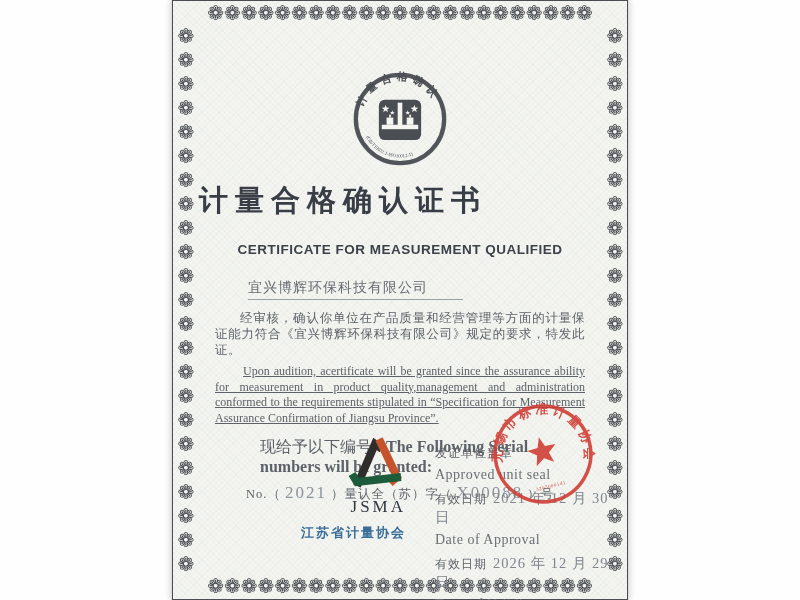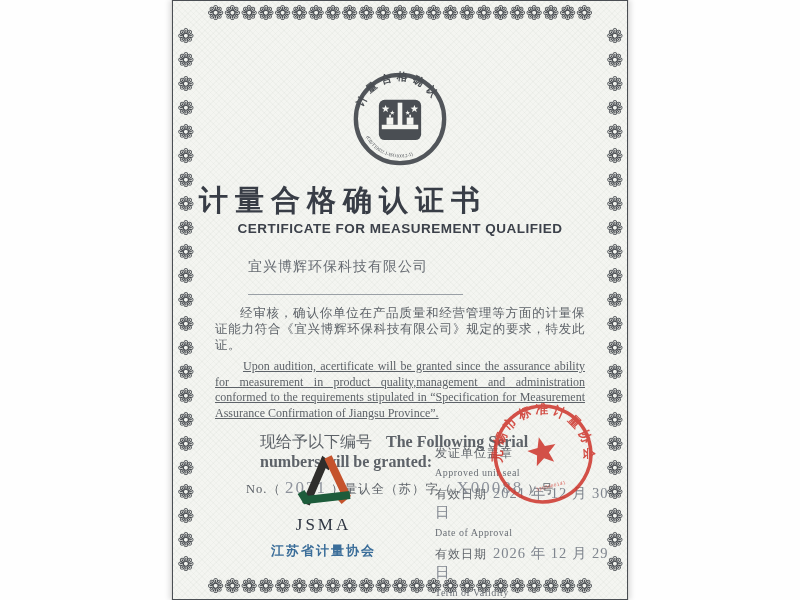--- a/index.html
+++ b/index.html
@@ -33,55 +33,55 @@
   
   .content { position:absolute; inset:26px; color:#565b62; }
   .emblem-wrap { text-align:center; margin-top:44px; }
   .title {
     margin-top:10px; text-align:left;
     font-family:"Liberation Sans", sans-serif;
     font-size:29px; font-weight:bold; letter-spacing:7px;
     color:#383d46; white-space:nowrap;
   }
   .subtitle {
-    margin-top:0; text-align:center;
+    margin-top:21px; text-align:center;
     font-family:"Liberation Sans", sans-serif;
     font-size:13.5px; font-weight:bold; letter-spacing:0.5px; color:#3c414a;
   }
   .company {
     margin:22px 14px 0 49px;
     font-size:14px; color:#666b72; letter-spacing:1px;
   }
-  .company span { display:inline-block; min-width:215px; border-bottom:1px solid #9aa0a6; padding-bottom:18px; }
+  .company span { display:inline-block; min-width:215px; border-bottom:1px solid #9aa0a6; padding-bottom:2px; }
   .para-zh {
     margin:10px 16px 0 16px; font-size:12.5px; line-height:16px;
     text-indent:2em; color:#5d6268; text-align:justify; letter-spacing:0.5px;
   }
   .para-en {
     margin:6px 16px 0 16px; font-size:12px; line-height:15.5px;
     text-indent:28px; color:#5d6268; text-align:justify;text-decoration:underline;
   }
   .serial-label { margin:11px 16px 0 61px; font-size:16px; color:#5d6268; }
   .serial-label .en { font-weight:bold; margin-left:14px; }
   .serial-line { margin:7px 16px 0 47px; font-size:12.5px; color:#5d6268; letter-spacing:1px; }
   .serial-line .stamp {
     font-family:"Liberation Serif", serif; font-size:17px; color:#8d929b;
     letter-spacing:2px; padding:0 4px;
   }
   
-  .bottom-left { position:absolute; left:68px; top:450px; width:165px; text-align:center; }
+  .bottom-left { position:absolute; left:68px; top:432px; width:165px; text-align:right; }
   .jsma-acronym {
     margin-top:2px; font-family:"Liberation Serif", serif;
     font-size:17px; letter-spacing:3px; color:#2f3642;
   }
   .jsma-name { margin-top:7px; font-size:13px; letter-spacing:2px; color:#3a6d99; font-weight:bold; }
   
   .bottom-right { position:absolute; left:262px; top:438px; width:175px; }
   .row-zh { font-size:12px; color:#5d6268; margin-top:6px; letter-spacing:1px; }
-  .row-en { font-size:10px; color:#6a6f76; margin-top:5px; letter-spacing:0.5px; }
+  .row-en { font-size:14px; color:#6a6f76; margin-top:5px; letter-spacing:0.5px; }
   .date-val { font-family:"Liberation Serif", serif; font-size:14.5px; color:#7f858e; letter-spacing:1px; margin-left:6px; }
   
   .seal { position:absolute; left:313px; top:396px; width:114px; height:114px; opacity:0.88; pointer-events:none; }
   svg text { font-family:"Liberation Serif", serif; }
 </style>
 </head>
 <body>
 
 <div class="cert">
 

